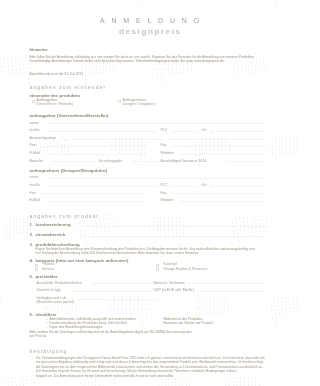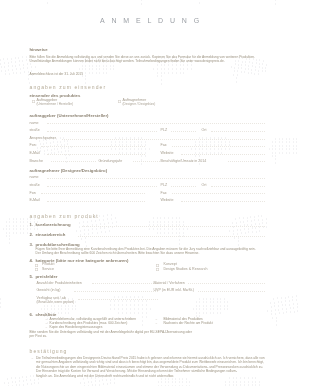--- a/index.html
+++ b/index.html
@@ -30,20 +30,21 @@
   .bull{color:#c0bab0;}
 </style>
 </head>
 <body>
 
 <svg class="dots" width="298" height="386" viewBox="0 0 298 386" xmlns="http://www.w3.org/2000/svg">
     <path d="M47 -1h1M47 3h1M141 0h1M141 4h1M199 -1h1M199 3h1M275 0h1M275 4h1M26 57h1M22 57h1M18 58h1M15 58h1M11 59h1M7 59h1M3 59h1M-0 60h1M30 60h1M26 60h1M22 61h1M19 61h1M15 62h1M11 62h1M8 63h1M4 63h1M0 64h1M30 64h1M27 64h1M23 65h1M19 65h1M15 66h1M12 66h1M8 66h1M4 67h1M1 67h1M35 67h1M31 67h1M27 68h1M23 68h1M20 69h1M16 69h1M12 70h1M8 70h1M5 71h1M1 71h1M31 71h1M28 72h1M24 72h1M20 73h1M16 73h1M13 73h1M9 74h1M5 74h1M32 75h1M28 75h1M28 79h1M29 83h1M85 59h1M89 59h1M92 59h1M96 59h1M99 59h1M103 59h1M106 59h1M110 59h1M82 62h1M85 62h1M89 62h1M92 62h1M96 62h1M99 62h1M103 62h1M106 62h1M110 62h1M113 62h1M82 66h1M85 66h1M89 66h1M92 66h1M96 66h1M99 66h1M103 66h1M106 66h1M110 66h1M113 66h1M79 69h1M82 69h1M85 69h1M89 69h1M92 69h1M96 69h1M99 69h1M103 69h1M106 69h1M110 69h1M113 69h1M82 73h1M85 73h1M89 73h1M92 73h1M96 73h1M99 73h1M103 73h1M106 73h1M82 76h1M85 76h1M85 79h1M85 83h1M161 58h1M164 58h1M168 58h1M172 58h1M176 58h1M180 58h1M183 58h1M187 58h1M157 62h1M161 62h1M164 62h1M168 62h1M172 62h1M176 62h1M180 62h1M183 62h1M187 62h1M191 62h1M157 65h1M161 65h1M164 65h1M168 65h1M172 65h1M176 65h1M180 65h1M183 65h1M187 65h1M191 65h1M153 69h1M157 69h1M161 69h1M164 69h1M168 69h1M172 69h1M176 69h1M180 69h1M183 69h1M187 69h1M191 69h1M157 73h1M161 73h1M164 73h1M168 73h1M172 73h1M176 73h1M180 73h1M183 73h1M157 76h1M161 76h1M161 80h1M161 84h1M239 58h1M242 58h1M246 59h1M249 59h1M253 59h1M256 60h1M259 60h1M263 61h1M235 61h1M238 61h1M242 62h1M245 62h1M249 62h1M252 63h1M256 63h1M259 64h1M262 64h1M266 65h1M235 64h1M238 65h1M241 65h1M245 65h1M248 66h1M252 66h1M255 67h1M259 67h1M262 68h1M265 68h1M231 67h1M234 68h1M238 68h1M241 68h1M245 69h1M248 69h1M251 70h1M255 70h1M258 71h1M262 71h1M265 71h1M234 71h1M237 71h1M241 72h1M244 72h1M248 73h1M251 73h1M254 74h1M258 74h1M233 75h1M237 75h1M236 78h1M236 82h1M-1 142h1M-1 146h1M-1 149h1M63 138h1M60 138h1M56 139h1M53 139h1M49 139h1M46 140h1M43 140h1M39 141h1M67 141h1M64 141h1M60 142h1M57 142h1M53 142h1M50 143h1M46 143h1M43 144h1M40 144h1M36 145h1M67 144h1M64 145h1M61 145h1M57 145h1M54 146h1M50 146h1M47 147h1M43 147h1M40 148h1M37 148h1M71 147h1M68 148h1M64 148h1M61 148h1M57 149h1M54 149h1M51 150h1M47 150h1M44 151h1M40 151h1M37 151h1M68 151h1M65 151h1M61 152h1M58 152h1M54 153h1M51 153h1M48 154h1M44 154h1M69 155h1M65 155h1M66 158h1M66 162h1M141 138h1M138 138h1M134 138h1M130 138h1M126 138h1M122 138h1M119 138h1M115 138h1M145 142h1M141 142h1M138 142h1M134 142h1M130 142h1M126 142h1M122 142h1M119 142h1M115 142h1M111 142h1M145 145h1M141 145h1M138 145h1M134 145h1M130 145h1M126 145h1M122 145h1M119 145h1M115 145h1M111 145h1M149 149h1M145 149h1M141 149h1M138 149h1M134 149h1M130 149h1M126 149h1M122 149h1M119 149h1M115 149h1M111 149h1M145 153h1M141 153h1M138 153h1M134 153h1M130 153h1M126 153h1M122 153h1M119 153h1M145 156h1M141 156h1M141 160h1M141 164h1M199 138h1M202 138h1M206 138h1M210 138h1M214 138h1M218 138h1M221 138h1M225 138h1M195 142h1M199 142h1M202 142h1M206 142h1M210 142h1M214 142h1M218 142h1M221 142h1M225 142h1M229 142h1M195 145h1M199 145h1M202 145h1M206 145h1M210 145h1M214 145h1M218 145h1M221 145h1M225 145h1M229 145h1M191 149h1M195 149h1M199 149h1M202 149h1M206 149h1M210 149h1M214 149h1M218 149h1M221 149h1M225 149h1M229 149h1M195 153h1M199 153h1M202 153h1M206 153h1M210 153h1M214 153h1M218 153h1M221 153h1M195 156h1M199 156h1M199 160h1M199 164h1M275 139h1M279 139h1M282 139h1M286 139h1M289 139h1M293 139h1M296 139h1M300 139h1M272 142h1M275 142h1M279 142h1M282 142h1M286 142h1M289 142h1M293 142h1M296 142h1M300 142h1M272 146h1M275 146h1M279 146h1M282 146h1M286 146h1M289 146h1M293 146h1M296 146h1M300 146h1M269 149h1M272 149h1M275 149h1M279 149h1M282 149h1M286 149h1M289 149h1M293 149h1M296 149h1M300 149h1M272 153h1M275 153h1M279 153h1M282 153h1M286 153h1M289 153h1M293 153h1M296 153h1M272 156h1M275 156h1M275 159h1M275 163h1M9 219h1M13 219h1M16 219h1M20 219h1M23 219h1M27 219h1M30 219h1M34 219h1M6 222h1M9 222h1M13 222h1M16 222h1M20 222h1M23 222h1M27 222h1M30 222h1M34 222h1M37 222h1M6 226h1M9 226h1M13 226h1M16 226h1M20 226h1M23 226h1M27 226h1M30 226h1M34 226h1M37 226h1M3 229h1M6 229h1M9 229h1M13 229h1M16 229h1M20 229h1M23 229h1M27 229h1M30 229h1M34 229h1M37 229h1M6 233h1M9 233h1M13 233h1M16 233h1M20 233h1M23 233h1M27 233h1M30 233h1M6 236h1M9 236h1M9 239h1M9 243h1M82 218h1M87 218h1M91 217h1M95 217h1M99 216h1M103 216h1M107 215h1M111 215h1M79 223h1M83 222h1M87 222h1M91 221h1M95 221h1M99 220h1M103 220h1M107 219h1M111 219h1M115 218h1M79 227h1M83 226h1M87 226h1M92 225h1M96 225h1M100 224h1M104 224h1M108 223h1M112 223h1M116 222h1M76 231h1M80 231h1M84 230h1M88 230h1M92 229h1M96 229h1M100 228h1M104 228h1M108 227h1M112 227h1M116 226h1M80 235h1M84 234h1M88 234h1M92 233h1M97 233h1M101 232h1M105 232h1M109 231h1M81 239h1M85 238h1M85 242h1M86 246h1M179 218h1M176 218h1M172 218h1M168 218h1M164 218h1M160 218h1M157 218h1M153 218h1M183 222h1M179 222h1M176 222h1M172 222h1M168 222h1M164 222h1M160 222h1M157 222h1M153 222h1M149 222h1M183 225h1M179 225h1M176 225h1M172 225h1M168 225h1M164 225h1M160 225h1M157 225h1M153 225h1M149 225h1M187 229h1M183 229h1M179 229h1M176 229h1M172 229h1M168 229h1M164 229h1M160 229h1M157 229h1M153 229h1M149 229h1M183 233h1M179 233h1M176 233h1M172 233h1M168 233h1M164 233h1M160 233h1M157 233h1M183 236h1M179 236h1M179 240h1M179 244h1M235 219h1M239 218h1M243 218h1M247 218h1M250 217h1M254 217h1M258 216h1M261 216h1M232 223h1M236 223h1M240 222h1M243 222h1M247 221h1M251 221h1M254 220h1M258 220h1M262 220h1M266 219h1M233 227h1M236 226h1M240 226h1M244 225h1M247 225h1M251 225h1M255 224h1M259 224h1M262 223h1M266 223h1M229 231h1M233 231h1M237 230h1M240 230h1M244 229h1M248 229h1M252 228h1M255 228h1M259 227h1M263 227h1M266 227h1M233 234h1M237 234h1M241 233h1M245 233h1M248 232h1M252 232h1M256 232h1M259 231h1M234 238h1M238 238h1M238 241h1M238 245h1M-0 299h1M0 303h1M0 307h1M47 299h1M51 299h1M54 299h1M58 299h1M61 299h1M65 299h1M68 299h1M72 299h1M44 302h1M47 302h1M51 302h1M54 302h1M58 302h1M61 302h1M65 302h1M68 302h1M72 302h1M75 302h1M44 306h1M47 306h1M51 306h1M54 306h1M58 306h1M61 306h1M65 306h1M68 306h1M72 306h1M75 306h1M41 309h1M44 309h1M47 309h1M51 309h1M54 309h1M58 309h1M61 309h1M65 309h1M68 309h1M72 309h1M75 309h1M44 313h1M47 313h1M51 313h1M54 313h1M58 313h1M61 313h1M65 313h1M68 313h1M44 316h1M47 316h1M47 319h1M47 323h1M142 297h1M138 297h1M134 297h1M130 297h1M126 297h1M122 297h1M118 297h1M114 297h1M146 301h1M142 301h1M138 301h1M134 301h1M130 301h1M126 301h1M122 301h1M118 301h1M114 301h1M110 301h1M146 305h1M142 305h1M138 305h1M134 305h1M130 305h1M126 305h1M122 305h1M118 305h1M114 305h1M110 305h1M150 309h1M146 309h1M142 309h1M138 309h1M134 309h1M130 309h1M126 309h1M122 309h1M118 309h1M114 309h1M110 309h1M146 313h1M142 313h1M138 313h1M134 313h1M130 313h1M126 313h1M122 313h1M118 313h1M146 317h1M142 317h1M142 321h1M142 325h1M199 299h1M203 299h1M206 299h1M210 299h1M213 299h1M217 299h1M220 299h1M224 299h1M196 302h1M199 302h1M203 302h1M206 302h1M210 302h1M213 302h1M217 302h1M220 302h1M224 302h1M227 302h1M196 306h1M199 306h1M203 306h1M206 306h1M210 306h1M213 306h1M217 306h1M220 306h1M224 306h1M227 306h1M193 309h1M196 309h1M199 309h1M203 309h1M206 309h1M210 309h1M213 309h1M217 309h1M220 309h1M224 309h1M227 309h1M196 313h1M199 313h1M203 313h1M206 313h1M210 313h1M213 313h1M217 313h1M220 313h1M196 316h1M199 316h1M199 319h1M199 323h1M273 299h1M277 298h1M281 298h1M285 298h1M288 297h1M292 297h1M296 296h1M299 296h1M270 303h1M274 303h1M278 302h1M281 302h1M285 301h1M289 301h1M292 300h1M296 300h1M300 300h1M271 307h1M274 306h1M278 306h1M282 305h1M285 305h1M289 305h1M293 304h1M297 304h1M267 311h1M271 311h1M275 310h1M278 310h1M282 309h1M286 309h1M290 308h1M293 308h1M297 307h1M271 314h1M275 314h1M279 313h1M283 313h1M286 312h1M290 312h1M294 312h1M297 311h1M272 318h1M276 318h1M276 321h1M276 325h1M7 379h1M11 378h1M15 378h1M19 378h1M22 377h1M26 377h1M30 376h1M33 376h1M4 383h1M8 383h1M12 382h1M15 382h1M19 381h1M23 381h1M26 380h1M30 380h1M34 380h1M38 379h1M5 387h1M8 386h1M12 386h1M16 385h1M19 385h1M23 385h1M27 384h1M31 384h1M34 383h1M38 383h1M27 388h1M31 387h1M35 387h1M38 387h1M83 379h1M87 378h1M91 378h1M95 378h1M98 377h1M102 377h1M106 376h1M109 376h1M80 383h1M84 383h1M88 382h1M91 382h1M95 381h1M99 381h1M102 380h1M106 380h1M110 380h1M114 379h1M81 387h1M84 386h1M88 386h1M92 385h1M95 385h1M99 385h1M103 384h1M107 384h1M110 383h1M114 383h1M103 388h1M107 387h1M111 387h1M114 387h1M161 379h1M165 379h1M168 379h1M172 379h1M175 379h1M179 379h1M182 379h1M186 379h1M158 382h1M161 382h1M165 382h1M168 382h1M172 382h1M175 382h1M179 382h1M182 382h1M186 382h1M189 382h1M158 386h1M161 386h1M165 386h1M168 386h1M172 386h1M175 386h1M179 386h1M182 386h1M186 386h1M189 386h1M255 378h1M252 378h1M248 378h1M244 378h1M240 378h1M236 378h1M233 378h1M229 378h1M259 382h1M255 382h1M252 382h1M248 382h1M244 382h1M240 382h1M236 382h1M233 382h1M229 382h1M225 382h1M259 385h1M255 385h1M252 385h1M248 385h1M244 385h1M240 385h1M236 385h1M233 385h1M229 385h1M225 385h1" stroke="#e6e6e9" stroke-width="1"></path>
   </svg>
 <div class="page">
     <div class="abs title">ANMELDUNG</div>
+    <div class="abs subtitle">designpreis</div>
     <div class="abs sechead" style="left:29.5px;top:48px;">hinweise</div>
     <div class="abs txt" style="left:29.5px;top:55.5px;">Bitte füllen Sie die Anmeldung vollständig aus und senden Sie diese an uns zurück. Kopieren Sie das Formular für die Anmeldung von weiteren Produkten.</div>
     <div class="abs txt" style="left:29.5px;top:60.2px;">Unvollständige Anmeldungen können leider nicht berücksichtigt werden. Teilnahmebedingungen finden Sie unter www.designpreis.de.</div>
     <div class="abs txt" style="left:29.5px;top:73.3px;">Anmeldeschluss ist der 31. Juli 2015</div>
     <div class="abs bighead" style="left:29.5px;top:84.8px;">angaben zum einsender</div>
     <div class="abs sechead" style="left:29.5px;top:93.5px;">einsender des produktes</div>
     <div class="abs chk" style="left:31.5px;top:99.7px;width:3px;height:3px;">
       <i></i>
     </div>
     <div class="abs lbl" style="left:36.5px;top:99.2px;">Auftraggeber</div>

